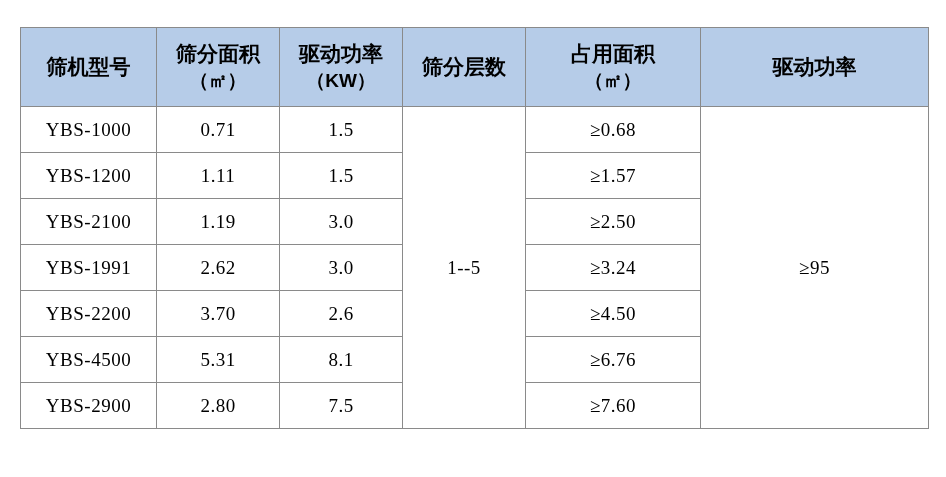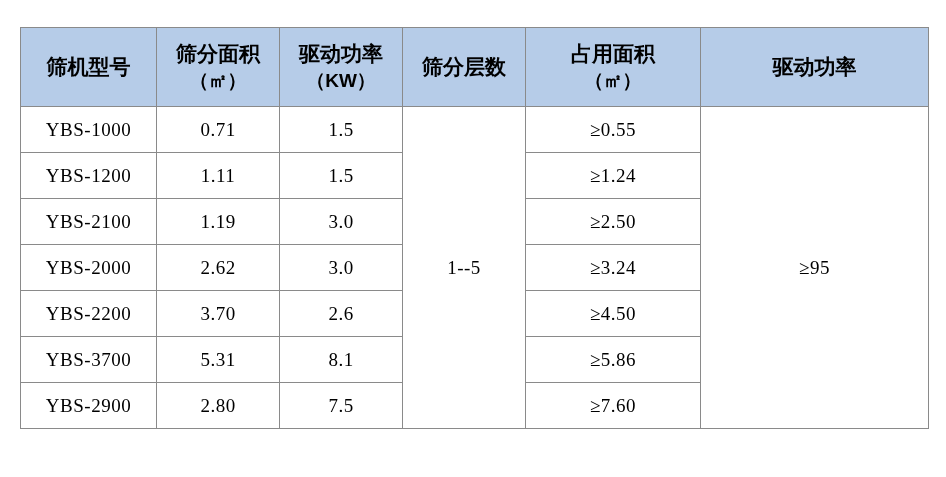--- a/index.html
+++ b/index.html
@@ -105,52 +105,52 @@
             <span class="hdr-line">驱动功率</span>
           </th>
         </tr>
       </thead>
       <tbody>
         <tr>
           <td>YBS-1000</td>
           <td>0.71</td>
           <td>1.5</td>
           <td class="cell-merge" rowspan="7">1--5</td>
-          <td>≥0.55</td>
+          <td>≥0.68</td>
           <td class="cell-merge" rowspan="7">≥95</td>
         </tr>
         <tr>
           <td>YBS-1200</td>
           <td>1.11</td>
           <td>1.5</td>
-          <td>≥1.24</td>
+          <td>≥1.57</td>
         </tr>
         <tr>
           <td>YBS-2100</td>
           <td>1.19</td>
           <td>3.0</td>
           <td>≥2.50</td>
         </tr>
         <tr>
-          <td>YBS-2000</td>
+          <td>YBS-1991</td>
           <td>2.62</td>
           <td>3.0</td>
           <td>≥3.24</td>
         </tr>
         <tr>
           <td>YBS-2200</td>
           <td>3.70</td>
           <td>2.6</td>
           <td>≥4.50</td>
         </tr>
         <tr>
-          <td>YBS-3700</td>
+          <td>YBS-4500</td>
           <td>5.31</td>
           <td>8.1</td>
-          <td>≥5.86</td>
+          <td>≥6.76</td>
         </tr>
         <tr>
           <td>YBS-2900</td>
           <td>2.80</td>
           <td>7.5</td>
           <td>≥7.60</td>
         </tr>
       </tbody>
     </table>
   </div>

